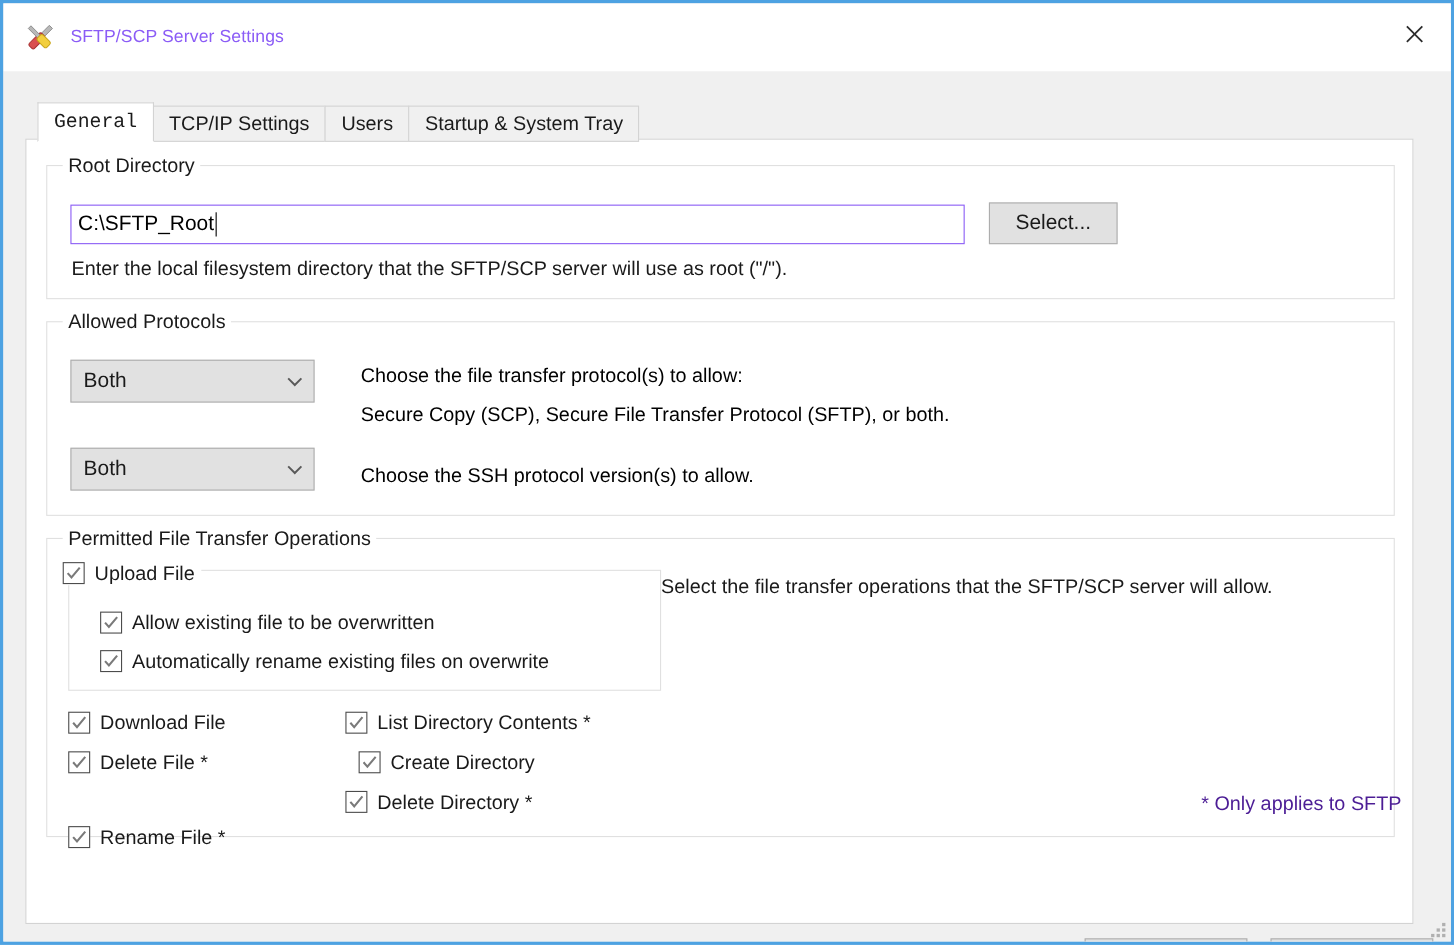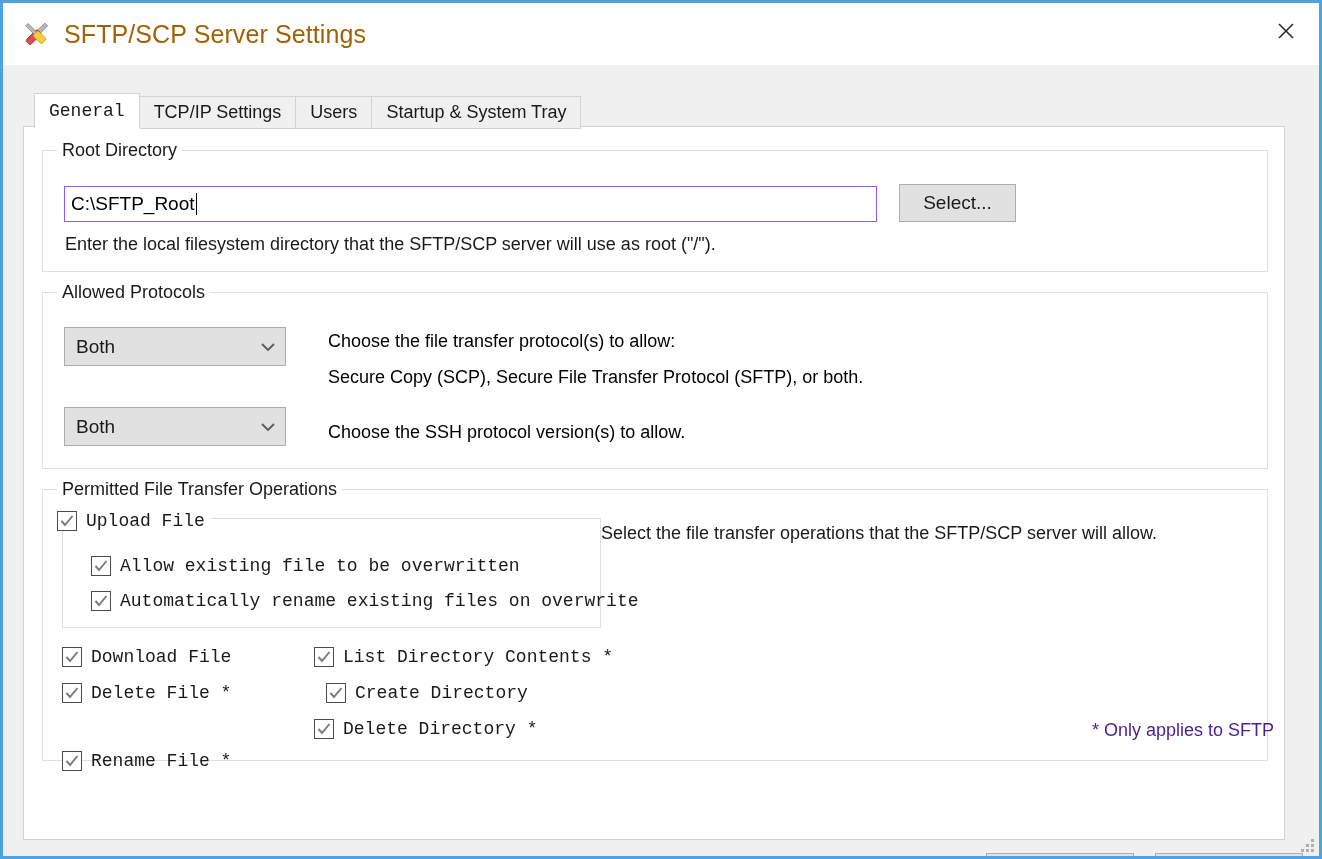--- a/index.html
+++ b/index.html
@@ -34,22 +34,22 @@
     position: relative;
   }
   .title-icon {
     width: 32px; height: 32px;
     margin-left: 17px;
     margin-right: 12px;
     flex: 0 0 auto;
     position: relative;
   }
   .title-text {
-    font-size: 25px;
-    color: #a16207;
+    font-size: 16px;
+    color: #8b5cf6;
     letter-spacing: 0.1px;
     white-space: nowrap;
   }
   .close-btn {
     position: absolute;
     right: 0; top: 0;
     width: 66px; height: 56px;
     display: flex;
     align-items: center;
     justify-content: center;
@@ -198,24 +198,23 @@
     line-height: 36px;
     white-space: pre-line;
   }
   #desc-protocol { left: 285px; top: 30px; }
   #desc-sshver   { left: 285px; top: 121px; }
 
   
   .cb-row {
     position: absolute;
     display: flex;
-    align-items: flex-end;
-    cursor: default;
-    white-space: nowrap;
-    font-family: Liberation Mono, monospace;
+    align-items: flex-start;
+    cursor: default;
+    white-space: nowrap;
   }
   .cbox {
     width: 20px; height: 20px;
     border: 1px solid #4c4c4c;
     background: #ffffff;
     flex: 0 0 auto;
     position: relative;
     margin-right: 9px;
   }
   .cbox svg { position: absolute; left: 2px; top: 2px; }

